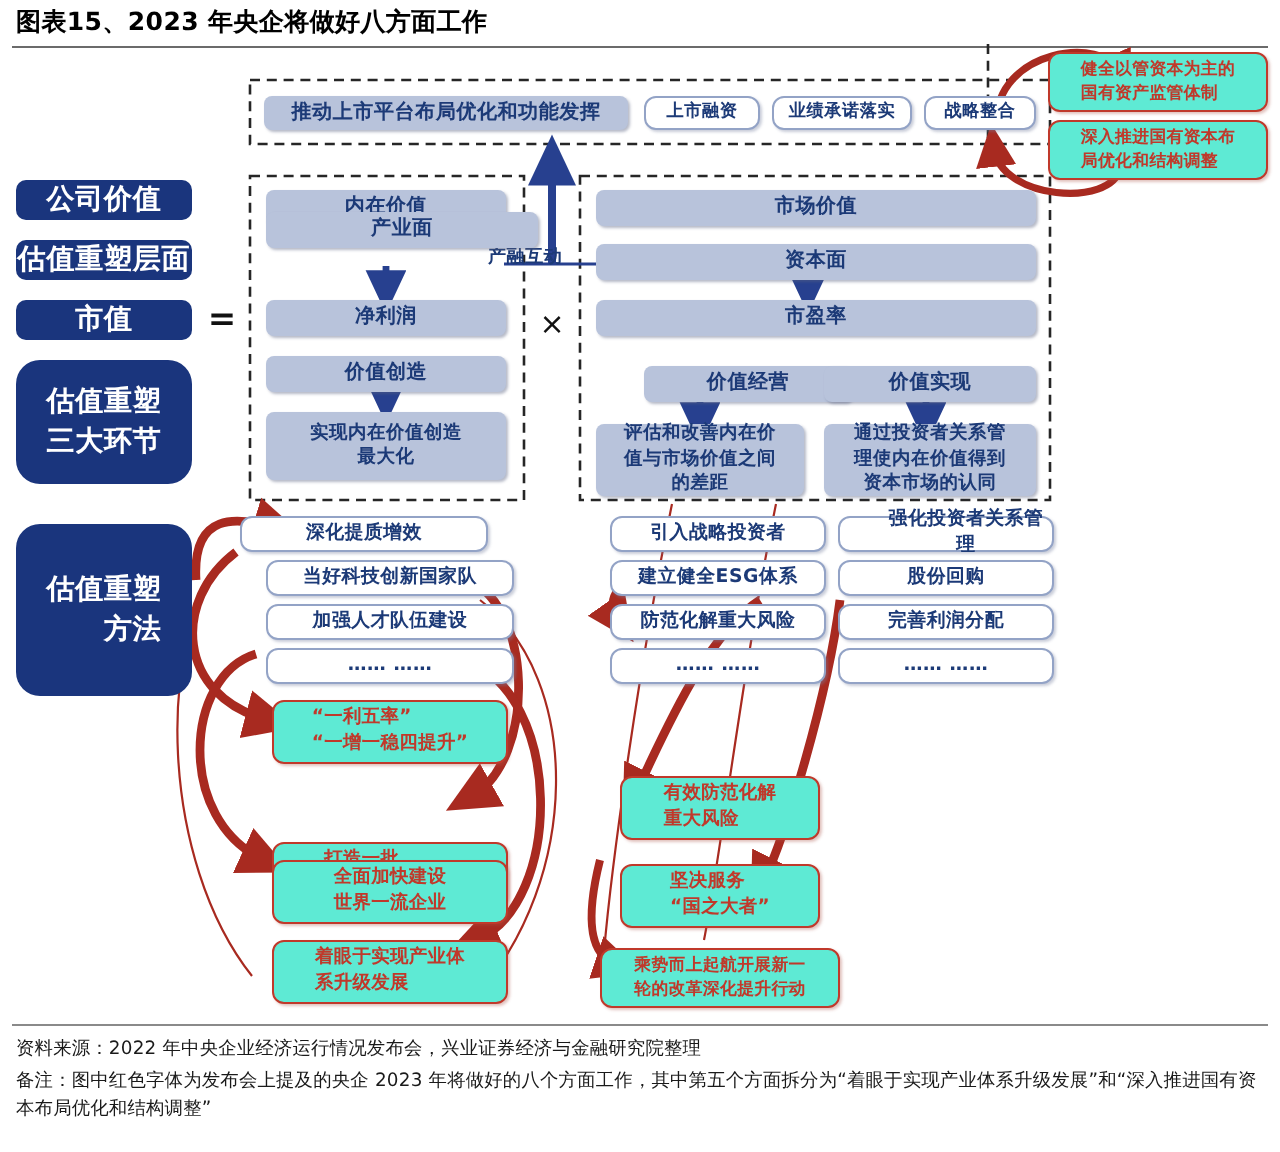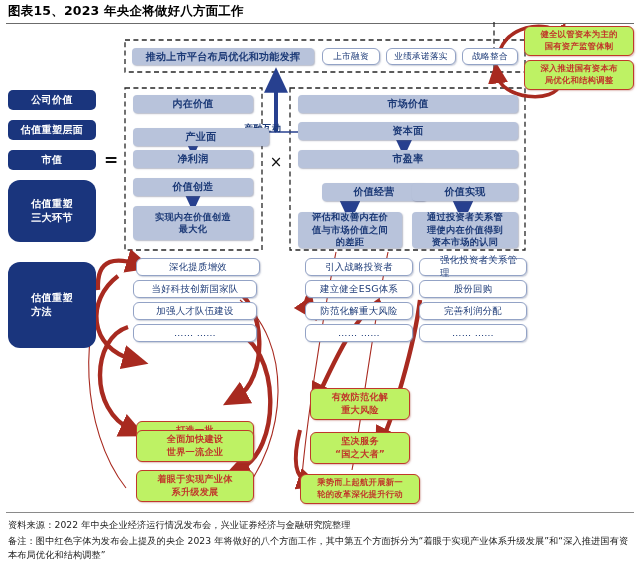--- a/index.html
+++ b/index.html
@@ -22,50 +22,50 @@
   
   #footer-rule{left:6px;top:512px;width:628px;height:1.2px;background:#8a8a8a;}
   .foot{font-size:9.2px;color:#1a1a1a;line-height:1.5;letter-spacing:.1px;}
   #source-note{left:8px;top:518px;width:624px;}
   #remark-note{left:8px;top:534px;width:624px;}
 
   
   .navy{
     background:#1a357d;color:#ffffff;border-radius:5px;
     display:flex;align-items:center;justify-content:center;
-    font-size:10px;font-weight:bold;text-align:left;line-height:1.45;
+    font-size:14px;font-weight:bold;text-align:right;line-height:1.45;
     letter-spacing:.4px;
   }
   .navy.tall{border-radius:12px;}
 
   
   .lbox{
     background:#b8c3db;color:#1c3a77;border-radius:4px;
     display:flex;align-items:center;justify-content:center;
     font-size:10px;font-weight:bold;text-align:center;line-height:1.35;
     letter-spacing:.3px;
     box-shadow:1px 1px 1.5px rgba(90,100,130,.45);
   }
   .lbox.small{font-size:9.2px;}
 
   
   .obox{
     background:#ffffff;border:1px solid #93a3c6;border-radius:6px;
     display:flex;align-items:center;justify-content:center;
-    font-size:9.4px;font-weight:normal;color:#1c3a77;text-align:left;
+    font-size:9.4px;font-weight:bold;color:#1c3a77;text-align:center;
     line-height:1.35;letter-spacing:.3px;
     box-shadow:1px 1px 1.5px rgba(120,130,160,.4);
   }
   .obox.tiny{font-size:8.6px;}
 
   
   .rbox{
-    background:#bef264;border:1px solid #c0392b;border-radius:6px;
-    display:flex;align-items:center;justify-content:center;
-    font-size:9.2px;font-weight:bold;color:#c0392b;text-align:center;
+    background:#5eead4;border:1px solid #c0392b;border-radius:6px;
+    display:flex;align-items:center;justify-content:center;
+    font-size:9.2px;font-weight:bold;color:#c0392b;
     line-height:1.4;letter-spacing:.2px;
     box-shadow:1px 1px 1.5px rgba(170,80,70,.35);
   }
   .rbox.sm{font-size:8.4px;}
 
   
   .op{
     font-size:17px;font-weight:bold;color:#111;
     display:flex;align-items:center;justify-content:center;
   }
@@ -156,60 +156,62 @@
   <div class="abs op times" style="left:264px;top:152px;width:24px;height:20px;">×</div>
 
   <div class="abs lbox" style="left:132px;top:48px;width:182px;height:17px;">推动上市平台布局优化和功能发挥</div>
   <div class="abs obox tiny" style="left:322px;top:48px;width:58px;height:17px;">上市融资</div>
   <div class="abs obox tiny" style="left:386px;top:48px;width:70px;height:17px;">业绩承诺落实</div>
   <div class="abs obox tiny" style="left:462px;top:48px;width:56px;height:17px;">战略整合</div>
 
   <div class="abs" id="pr-label" style="left:244px;top:122px;">产融互动</div>
 
   <div class="abs lbox" style="left:133px;top:95px;width:120px;height:18px;">内在价值</div>
-  <div class="abs lbox" style="left:133px;top:128px;width:136px;height:18px;">产业面</div>
+  <div class="abs lbox" style="left:133px;top:106px;width:136px;height:18px;">产业面</div>
   <div class="abs lbox" style="left:133px;top:150px;width:120px;height:18px;">净利润</div>
   <div class="abs lbox" style="left:133px;top:178px;width:120px;height:18px;">价值创造</div>
   <div class="abs lbox small" style="left:133px;top:206px;width:120px;height:34px;white-space:pre-line;">实现内在价值创造
 最大化</div>
 
   <div class="abs lbox" style="left:298px;top:95px;width:220px;height:18px;">市场价值</div>
   <div class="abs lbox" style="left:298px;top:122px;width:220px;height:18px;">资本面</div>
   <div class="abs lbox" style="left:298px;top:150px;width:220px;height:18px;">市盈率</div>
 
   <div class="abs lbox" style="left:298px;top:183px;width:104px;height:18px;margin-left:24px;">价值经营</div>
   <div class="abs lbox" style="left:412px;top:183px;width:106px;height:18px;">价值实现</div>
 
   <div class="abs lbox small" style="left:298px;top:212px;width:104px;height:36px;white-space:pre-line;">评估和改善内在价
 值与市场价值之间
 的差距</div>
   <div class="abs lbox small" style="left:412px;top:212px;width:106px;height:36px;white-space:pre-line;">通过投资者关系管
 理使内在价值得到
 资本市场的认同</div>
 
-  <div class="abs obox" style="left:136px;top:258px;width:124px;height:18px;">深化提质增效</div>
+  <div class="abs obox" style="left:120px;top:258px;width:124px;height:18px;">深化提质增效</div>
   <div class="abs obox" style="left:133px;top:280px;width:124px;height:18px;">当好科技创新国家队</div>
   <div class="abs obox" style="left:133px;top:302px;width:124px;height:18px;">加强人才队伍建设</div>
   <div class="abs obox" style="left:133px;top:324px;width:124px;height:18px;">…… ……</div>
 
   <div class="abs obox" style="left:305px;top:258px;width:108px;height:18px;">引入战略投资者</div>
   <div class="abs obox" style="left:305px;top:280px;width:108px;height:18px;">建立健全ESG体系</div>
   <div class="abs obox" style="left:305px;top:302px;width:108px;height:18px;">防范化解重大风险</div>
   <div class="abs obox" style="left:305px;top:324px;width:108px;height:18px;">…… ……</div>
 
   <div class="abs obox" style="left:419px;top:258px;width:108px;height:18px;padding-left:20px;">强化投资者关系管理</div>
   <div class="abs obox" style="left:419px;top:280px;width:108px;height:18px;">股份回购</div>
   <div class="abs obox" style="left:419px;top:302px;width:108px;height:18px;">完善利润分配</div>
   <div class="abs obox" style="left:419px;top:324px;width:108px;height:18px;">…… ……</div>
 
   <div class="abs rbox sm" style="left:524px;top:26px;width:110px;height:30px;white-space:pre-line;">健全以管资本为主的
 国有资产监管体制</div>
   <div class="abs rbox sm" style="left:524px;top:60px;width:110px;height:30px;white-space:pre-line;">深入推进国有资本布
 局优化和结构调整</div>
 
+  <div class="abs rbox" style="left:136px;top:350px;width:118px;height:32px;white-space:pre-line;">“一利五率”
+“一增一稳四提升”</div>
   <div class="abs rbox" style="left:136px;top:390px;width:118px;height:32px;white-space:pre-line;margin-top:31px;">打造一批
 创新型国有企业</div>
   <div class="abs rbox" style="left:136px;top:430px;width:118px;height:32px;white-space:pre-line;">全面加快建设
 世界一流企业</div>
   <div class="abs rbox" style="left:136px;top:470px;width:118px;height:32px;white-space:pre-line;">着眼于实现产业体
 系升级发展</div>
 
   <div class="abs rbox" style="left:310px;top:388px;width:100px;height:32px;white-space:pre-line;">有效防范化解
 重大风险</div>
   <div class="abs rbox" style="left:310px;top:432px;width:100px;height:32px;white-space:pre-line;">坚决服务

